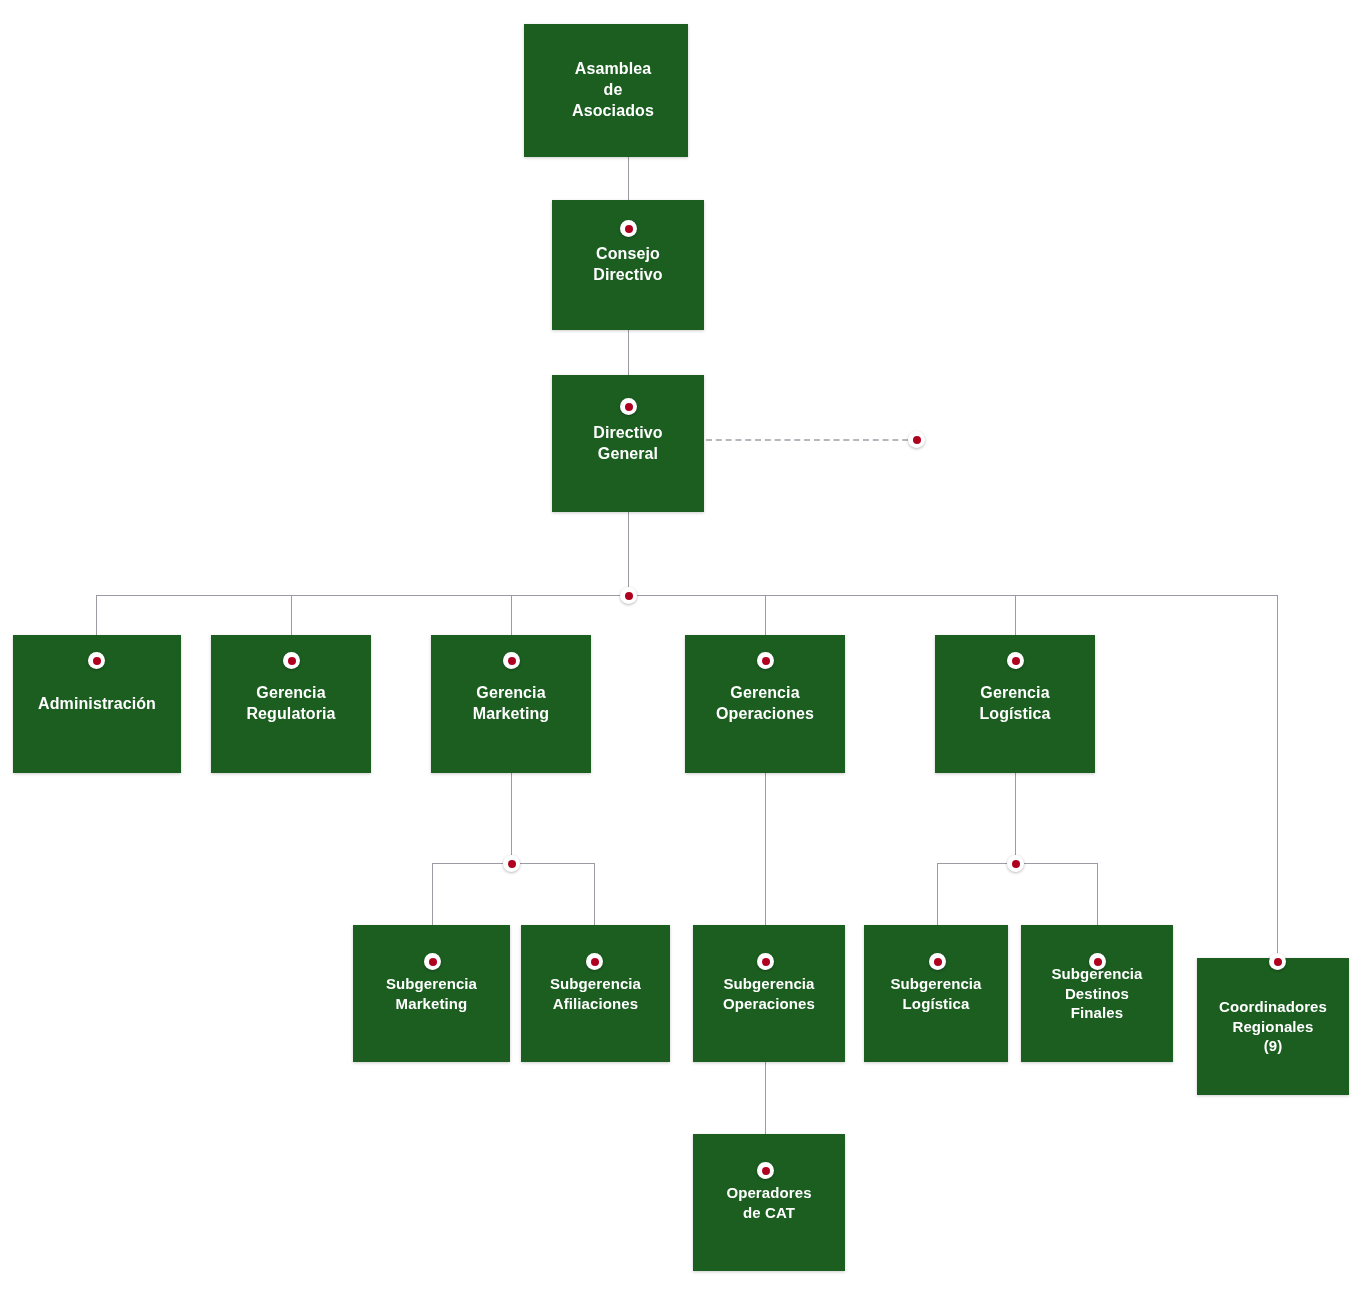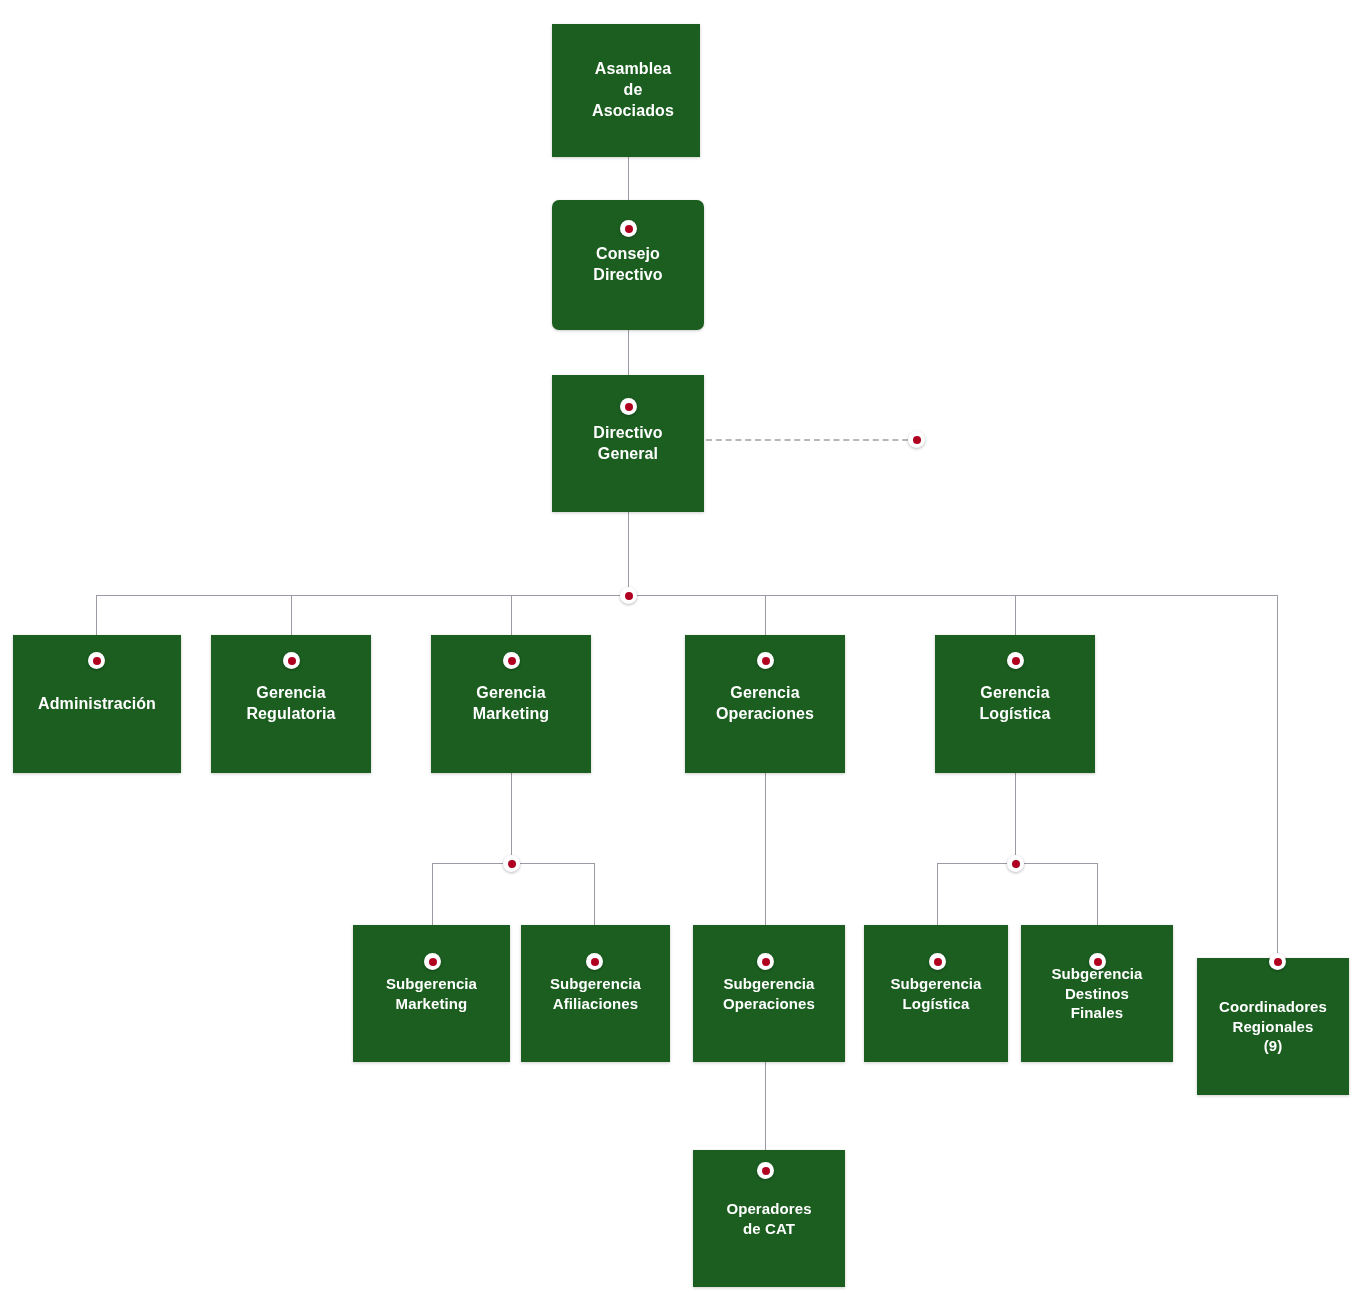--- a/index.html
+++ b/index.html
@@ -102,27 +102,27 @@
 
   <div class="line v" style="left:765px; top:773px; height:190px;"></div>
 
   <div class="line v" style="left:1015px; top:773px; height:90px;"></div>
   <div class="line h" style="left:937px; top:863px; width:161px;"></div>
   <div class="line v" style="left:937px; top:863px; height:100px;"></div>
   <div class="line v" style="left:1097px; top:863px; height:100px;"></div>
 
   <div class="line v" style="left:765px; top:1062px; height:110px;"></div>
 
-  <div class="node" style="left:552px; top:24px; width:148px; height:133px;padding-left:14px;">
+  <div class="node" style="left:524px; top:24px; width:164px; height:133px;padding-left:14px;">
     <span class="label">Asamblea
 de
 Asociados</span>
   </div>
 
-  <div class="node" style="left:552px; top:200px; width:152px; height:130px;border-radius:7px;">
+  <div class="node" style="left:552px; top:200px; width:152px; height:130px;">
     <span class="label">Consejo
 Directivo</span>
   </div>
   <div class="dot" style="left:620px; top:220px;"></div>
 
   <div class="node" style="left:552px; top:375px; width:152px; height:137px;">
     <span class="label">Directivo
 General</span>
   </div>
   <div class="dot" style="left:620px; top:398px;"></div>
@@ -194,19 +194,19 @@
   </div>
   <div class="dot" style="left:1089px; top:953px;"></div>
 
   <div class="node small" style="left:1197px; top:925px; width:152px; height:137px;margin-top:33px;">
     <span class="label">Coordinadores
 Regionales
 (9)</span>
   </div>
   <div class="dot" style="left:1269px; top:953px;"></div>
 
-  <div class="node small" style="left:693px; top:1134px; width:152px; height:137px;margin-top:16px;">
+  <div class="node small" style="left:693px; top:1134px; width:152px; height:137px;">
     <span class="label">Operadores
 de CAT</span>
   </div>
   <div class="dot" style="left:757px; top:1162px;"></div>
 
 </div>
 
 </body></html>

